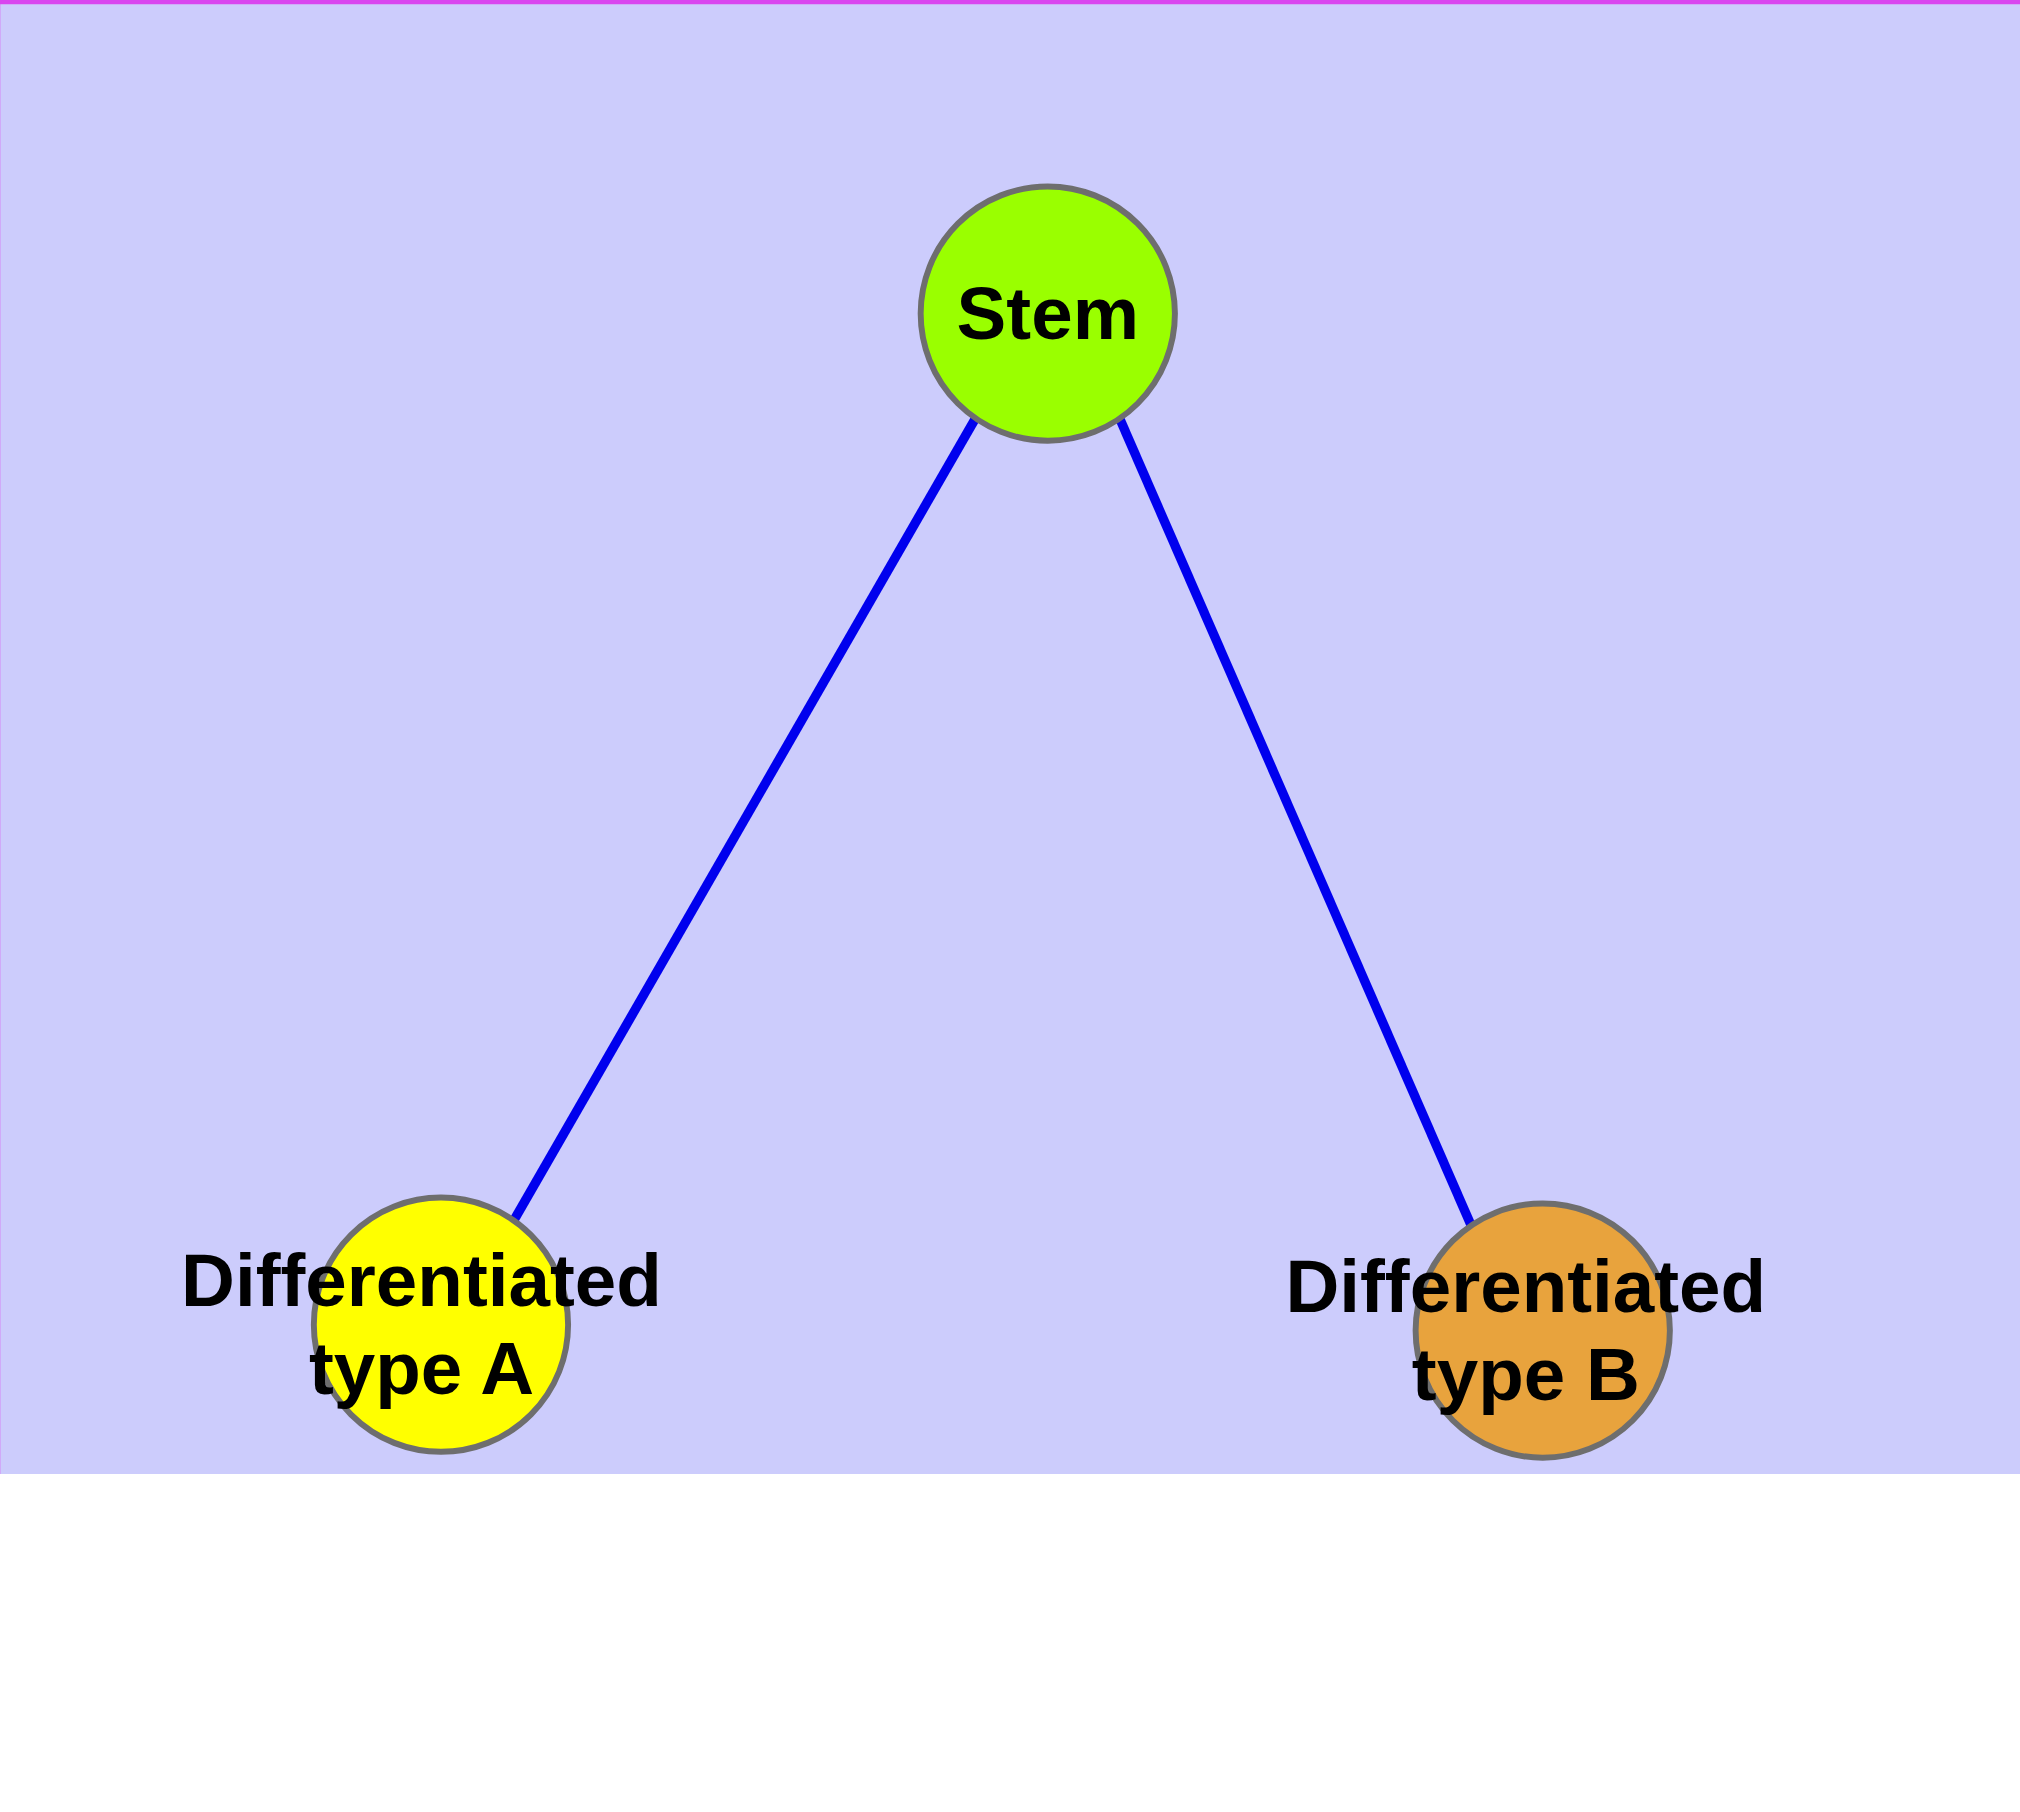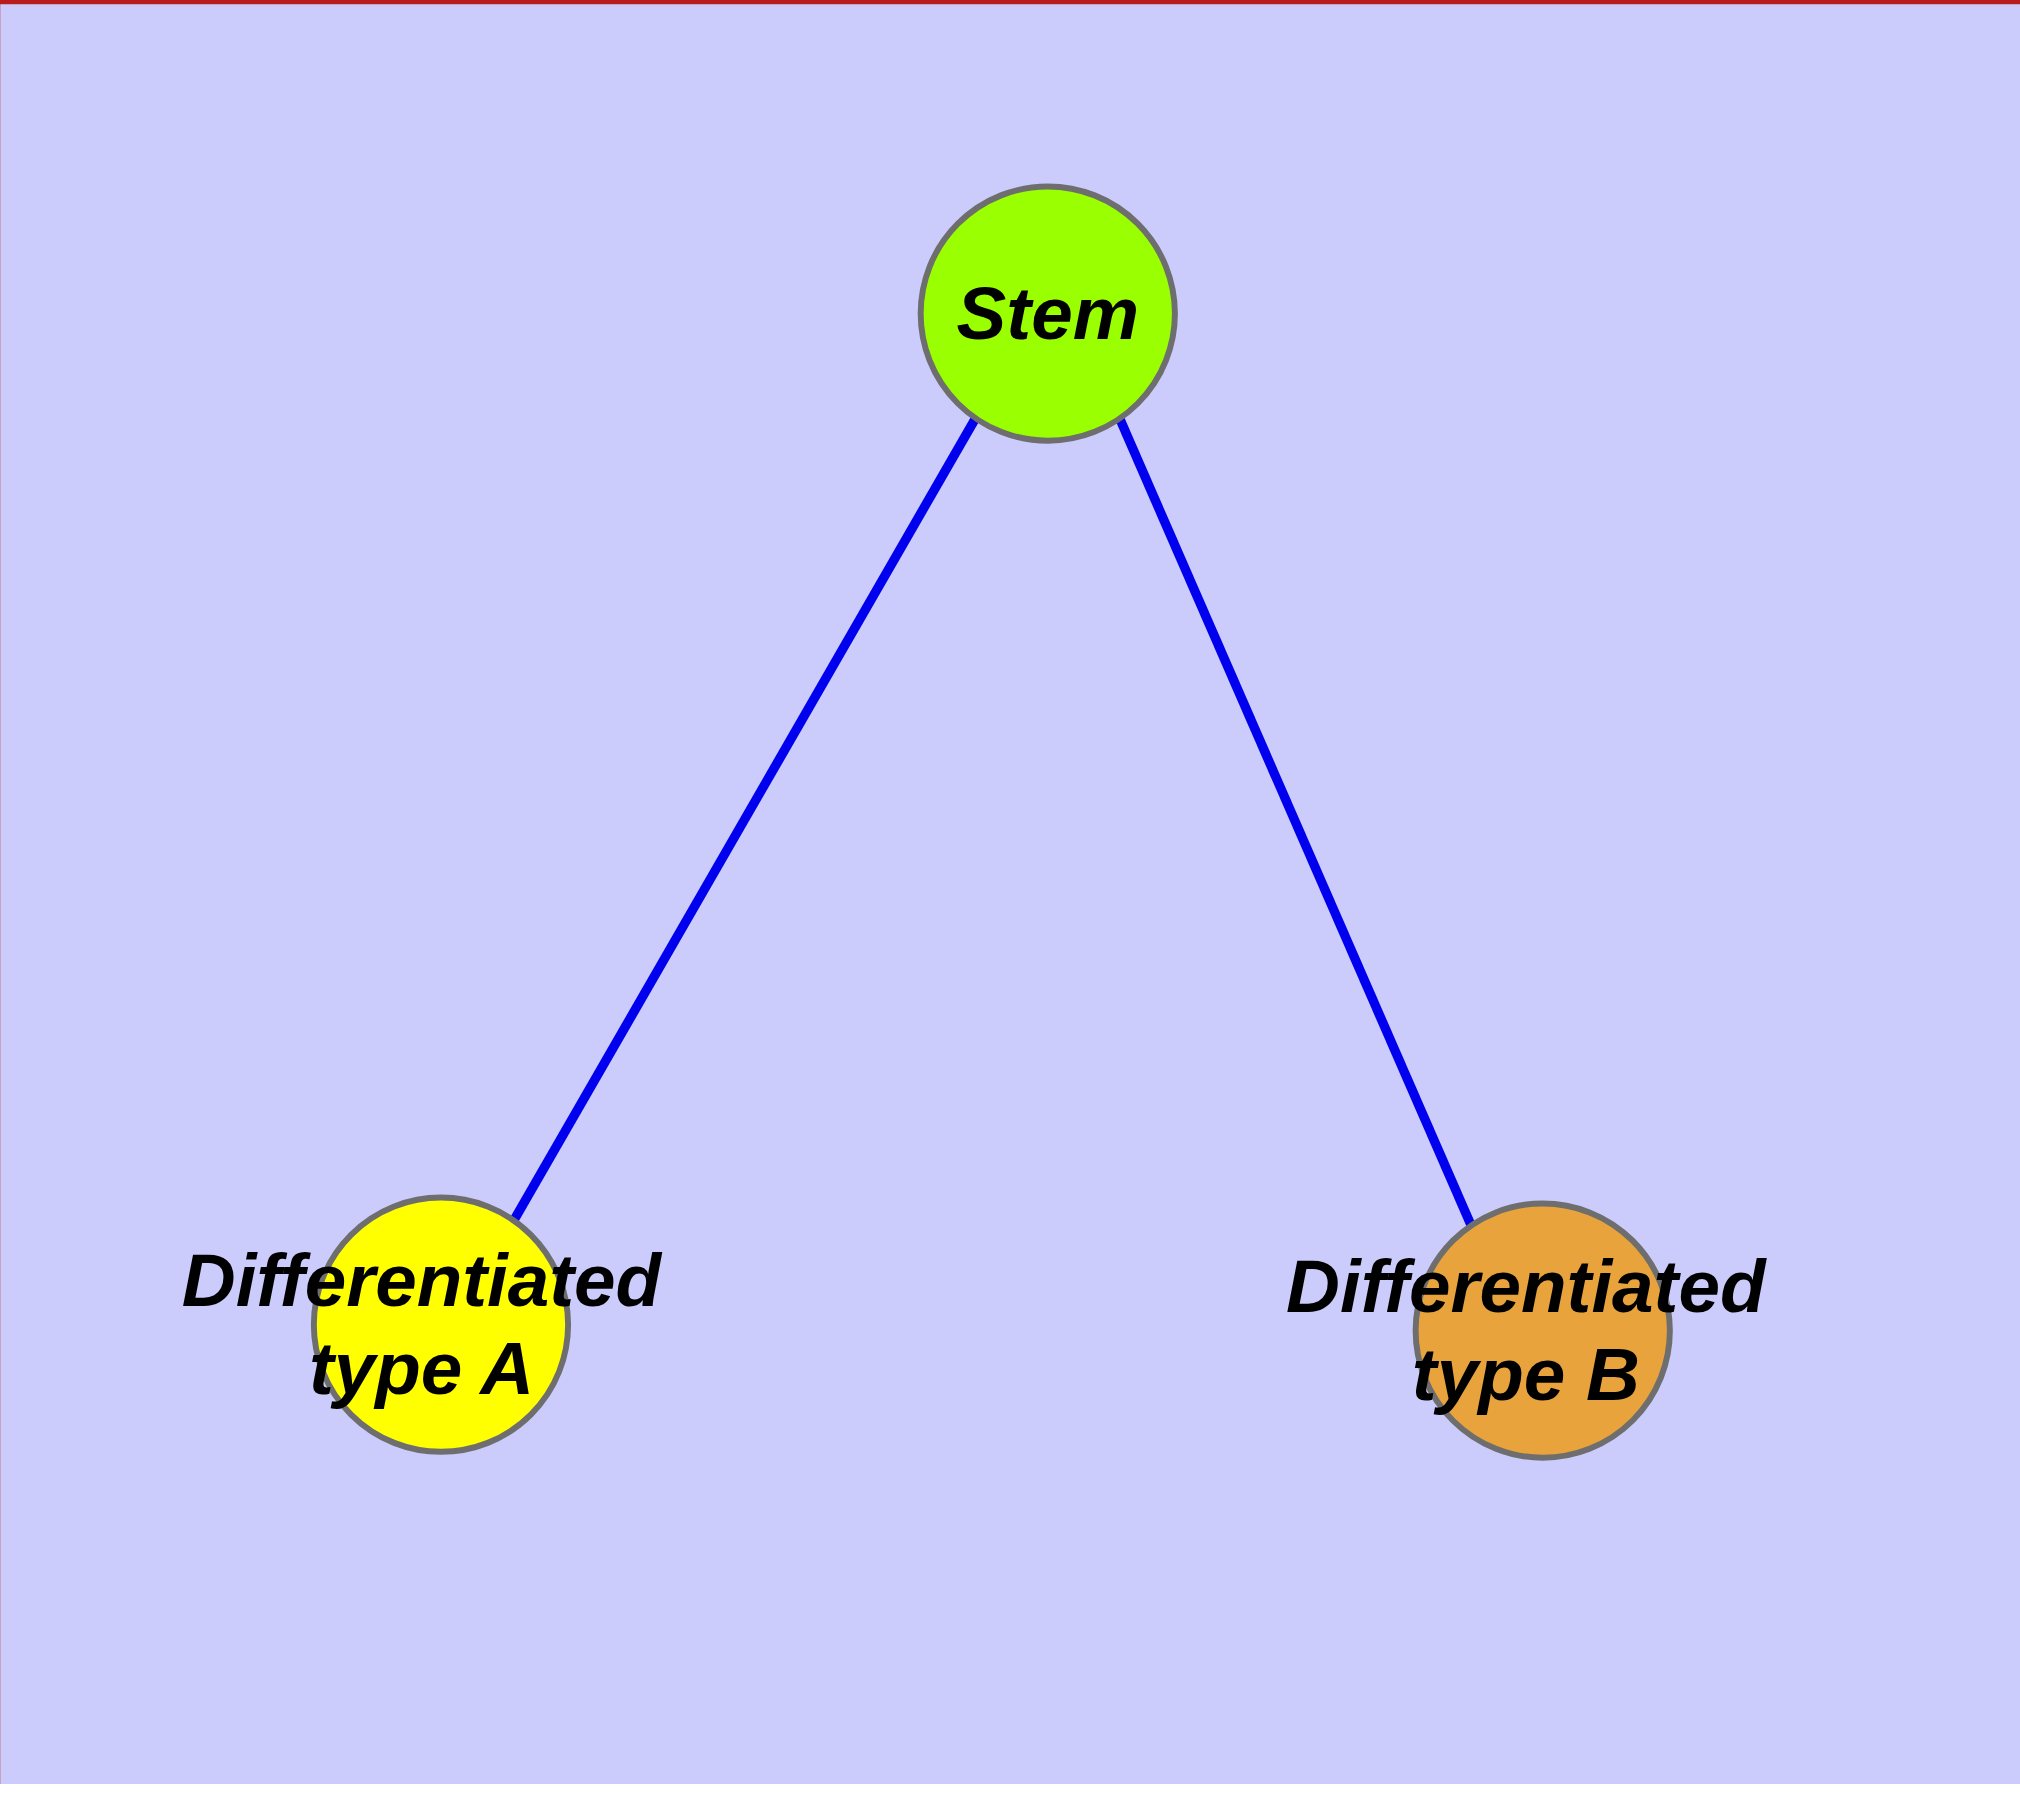--- a/index.html
+++ b/index.html
@@ -30,21 +30,21 @@
     font-family: "Liberation Sans", sans-serif;
     font-weight: bold;
     fill: #000000;
     text-anchor: middle;
     paint-order: normal;
   }
 </style>
 </head>
 <body>
 
-<div id="canvas" style="width: 2021px; height: 1784px; background: #b91c1c; font-style: italic;">
+<div id="canvas" style="width: 2021px; height: 1474px; background: #d946ef;">
   <svg id="graph-svg" viewBox="0 0 2384 2138" xmlns="http://www.w3.org/2000/svg">
 
     <rect id="bg-rect" x="0" y="5" width="2384" height="2133" fill="#ccccfc"></rect>
 
     <g id="edges-layer">
       <line id="edge-0" x1="1151" y1="493" x2="606" y2="1440" stroke="#0000ee" stroke-width="11" stroke-linecap="butt"></line>
       <line id="edge-1" x1="1320" y1="492" x2="1736" y2="1447" stroke="#0000ee" stroke-width="11" stroke-linecap="butt"></line>
     </g>
 
     <g id="nodes-layer">

